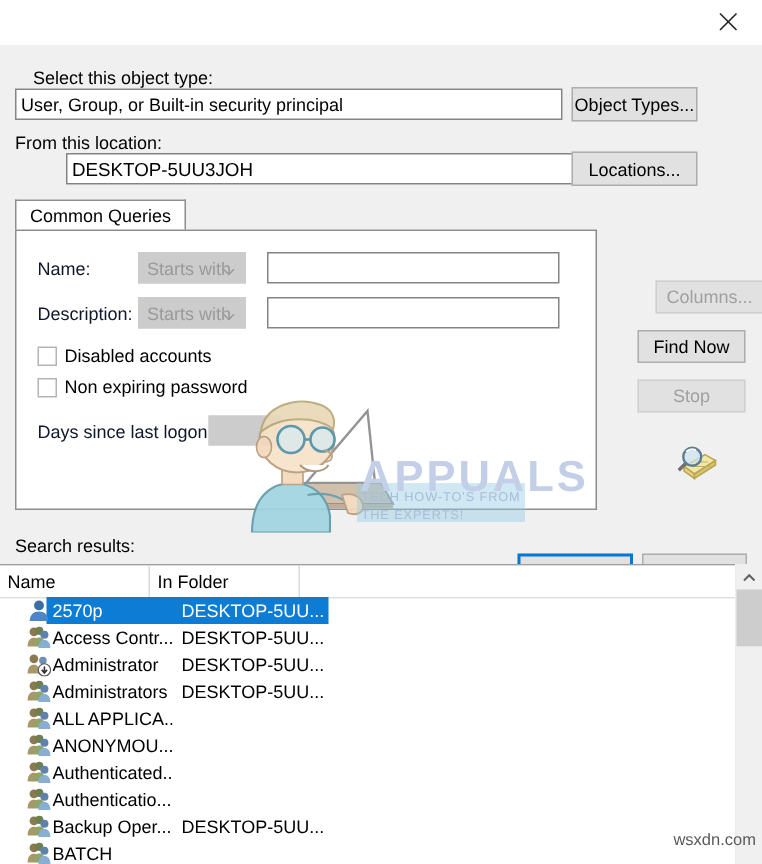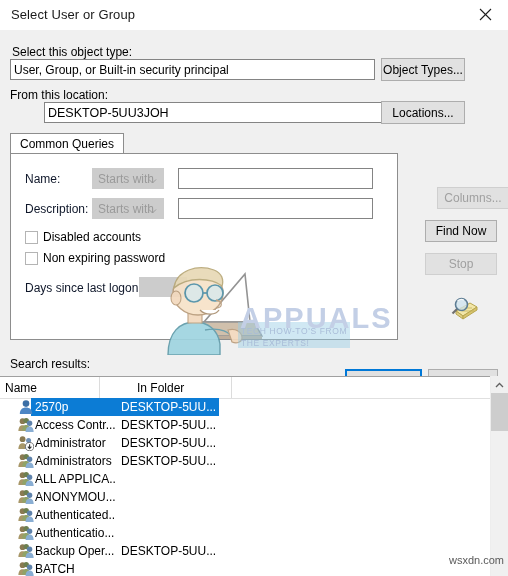--- a/index.html
+++ b/index.html
@@ -168,34 +168,33 @@
   }
   .wm-bottom{
     right:4px;bottom:10px;font-size:11px;color:#5a5a5a;
   }
   .wm-person{left:150px;top:230px;}
 </style>
 </head>
 <body>
 
 <div class="titlebar">
-  <div class="title-text">Select User or Group</div>
   <div class="close-btn">
     <span>
       <svg width="13" height="13" viewBox="0 0 13 13">
         <line x1="1" y1="1" x2="12" y2="12" stroke="#202020" stroke-width="1.1"></line>
         <line x1="12" y1="1" x2="1" y2="12" stroke="#202020" stroke-width="1.1"></line>
       </svg>
     </span>
   </div>
 </div>
 
 <div class="dlg-body">
 
-  <div class="lbl" style="left:12px;top:15px;">Select this object type:</div>
+  <div class="lbl" style="left:22px;top:15px;">Select this object type:</div>
   <div class="txtbox" style="left:10px;top:29px;width:365px;height:21px;">User, Group, or Built-in security principal</div>
   <div class="btn" style="left:381px;top:28px;width:84px;height:23px;">Object Types...</div>
 
   <div class="lbl" style="left:10px;top:58px;">From this location:</div>
   <div class="txtbox" style="left:10px;top:72px;width:365px;height:21px;font-size:12.5px;margin-left:34px;">DESKTOP-5UU3JOH</div>
   <div class="btn" style="left:381px;top:71px;width:84px;height:23px;text-align:right;">Locations...</div>
 
   <div class="tabstrip">
     <div class="tab">Common Queries</div>
   </div>
@@ -290,21 +289,21 @@
 
   <div class="btn default" style="left:345px;top:339px;width:77px;height:23px;">OK</div>
   <div class="btn" style="left:428px;top:339px;width:70px;height:23px;">Cancel</div>
 
   <div class="lbl" style="left:10px;top:327px;">Search results:</div>
 </div>
 
 <div class="listbox">
   <div class="list-header">
     <div class="hdr-cell" style="left:0;width:100px;">Name</div>
-    <div class="hdr-cell" style="left:100px;width:100px;margin-left:32px;">In Folder</div>
+    <div class="hdr-cell" style="left:100px;width:100px;">In Folder</div>
   </div>
   <div class="rows" id="rows">
       <div class="row selected">
         <div class="sel"></div>
         <span class="ic"><svg width="16" height="16" viewBox="0 0 16 16">
             <circle cx="8" cy="4.6" r="3.3" fill="#3b6ea5"></circle>
             <path d="M1.8 15 C1.8 10.6 4.6 8.6 8 8.6 C11.4 8.6 14.2 10.6 14.2 15 Z" fill="#4d86c4"></path>
           </svg></span>
         <span class="nm">2570p</span>
         <span class="fd">DESKTOP-5UU...</span>

